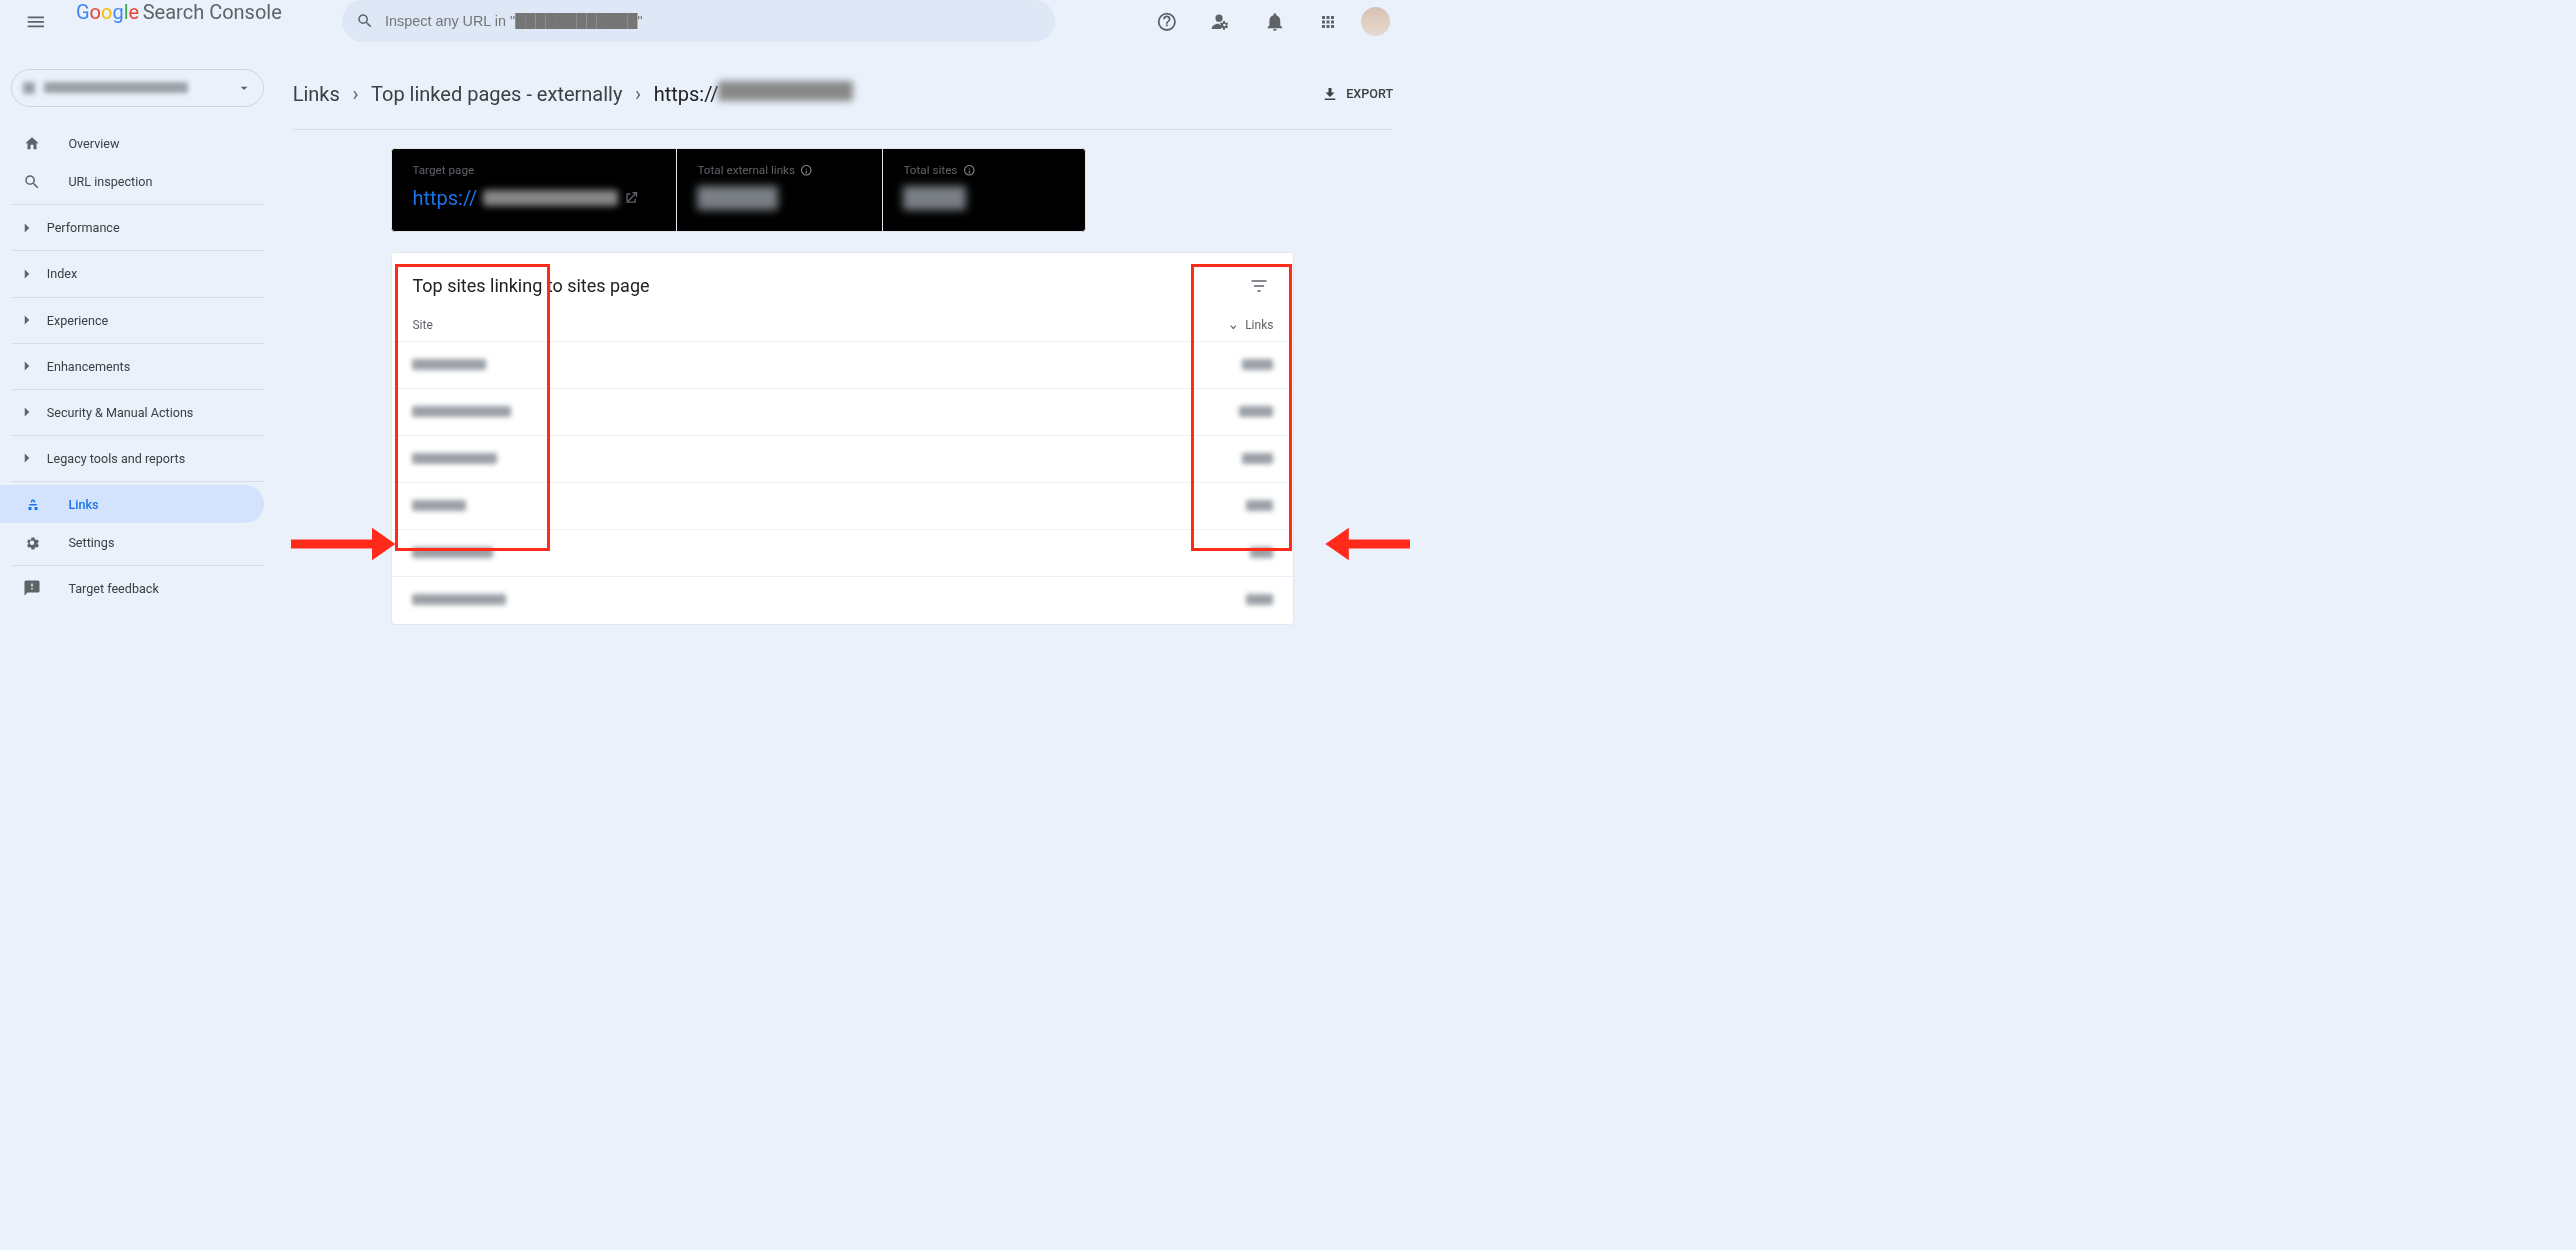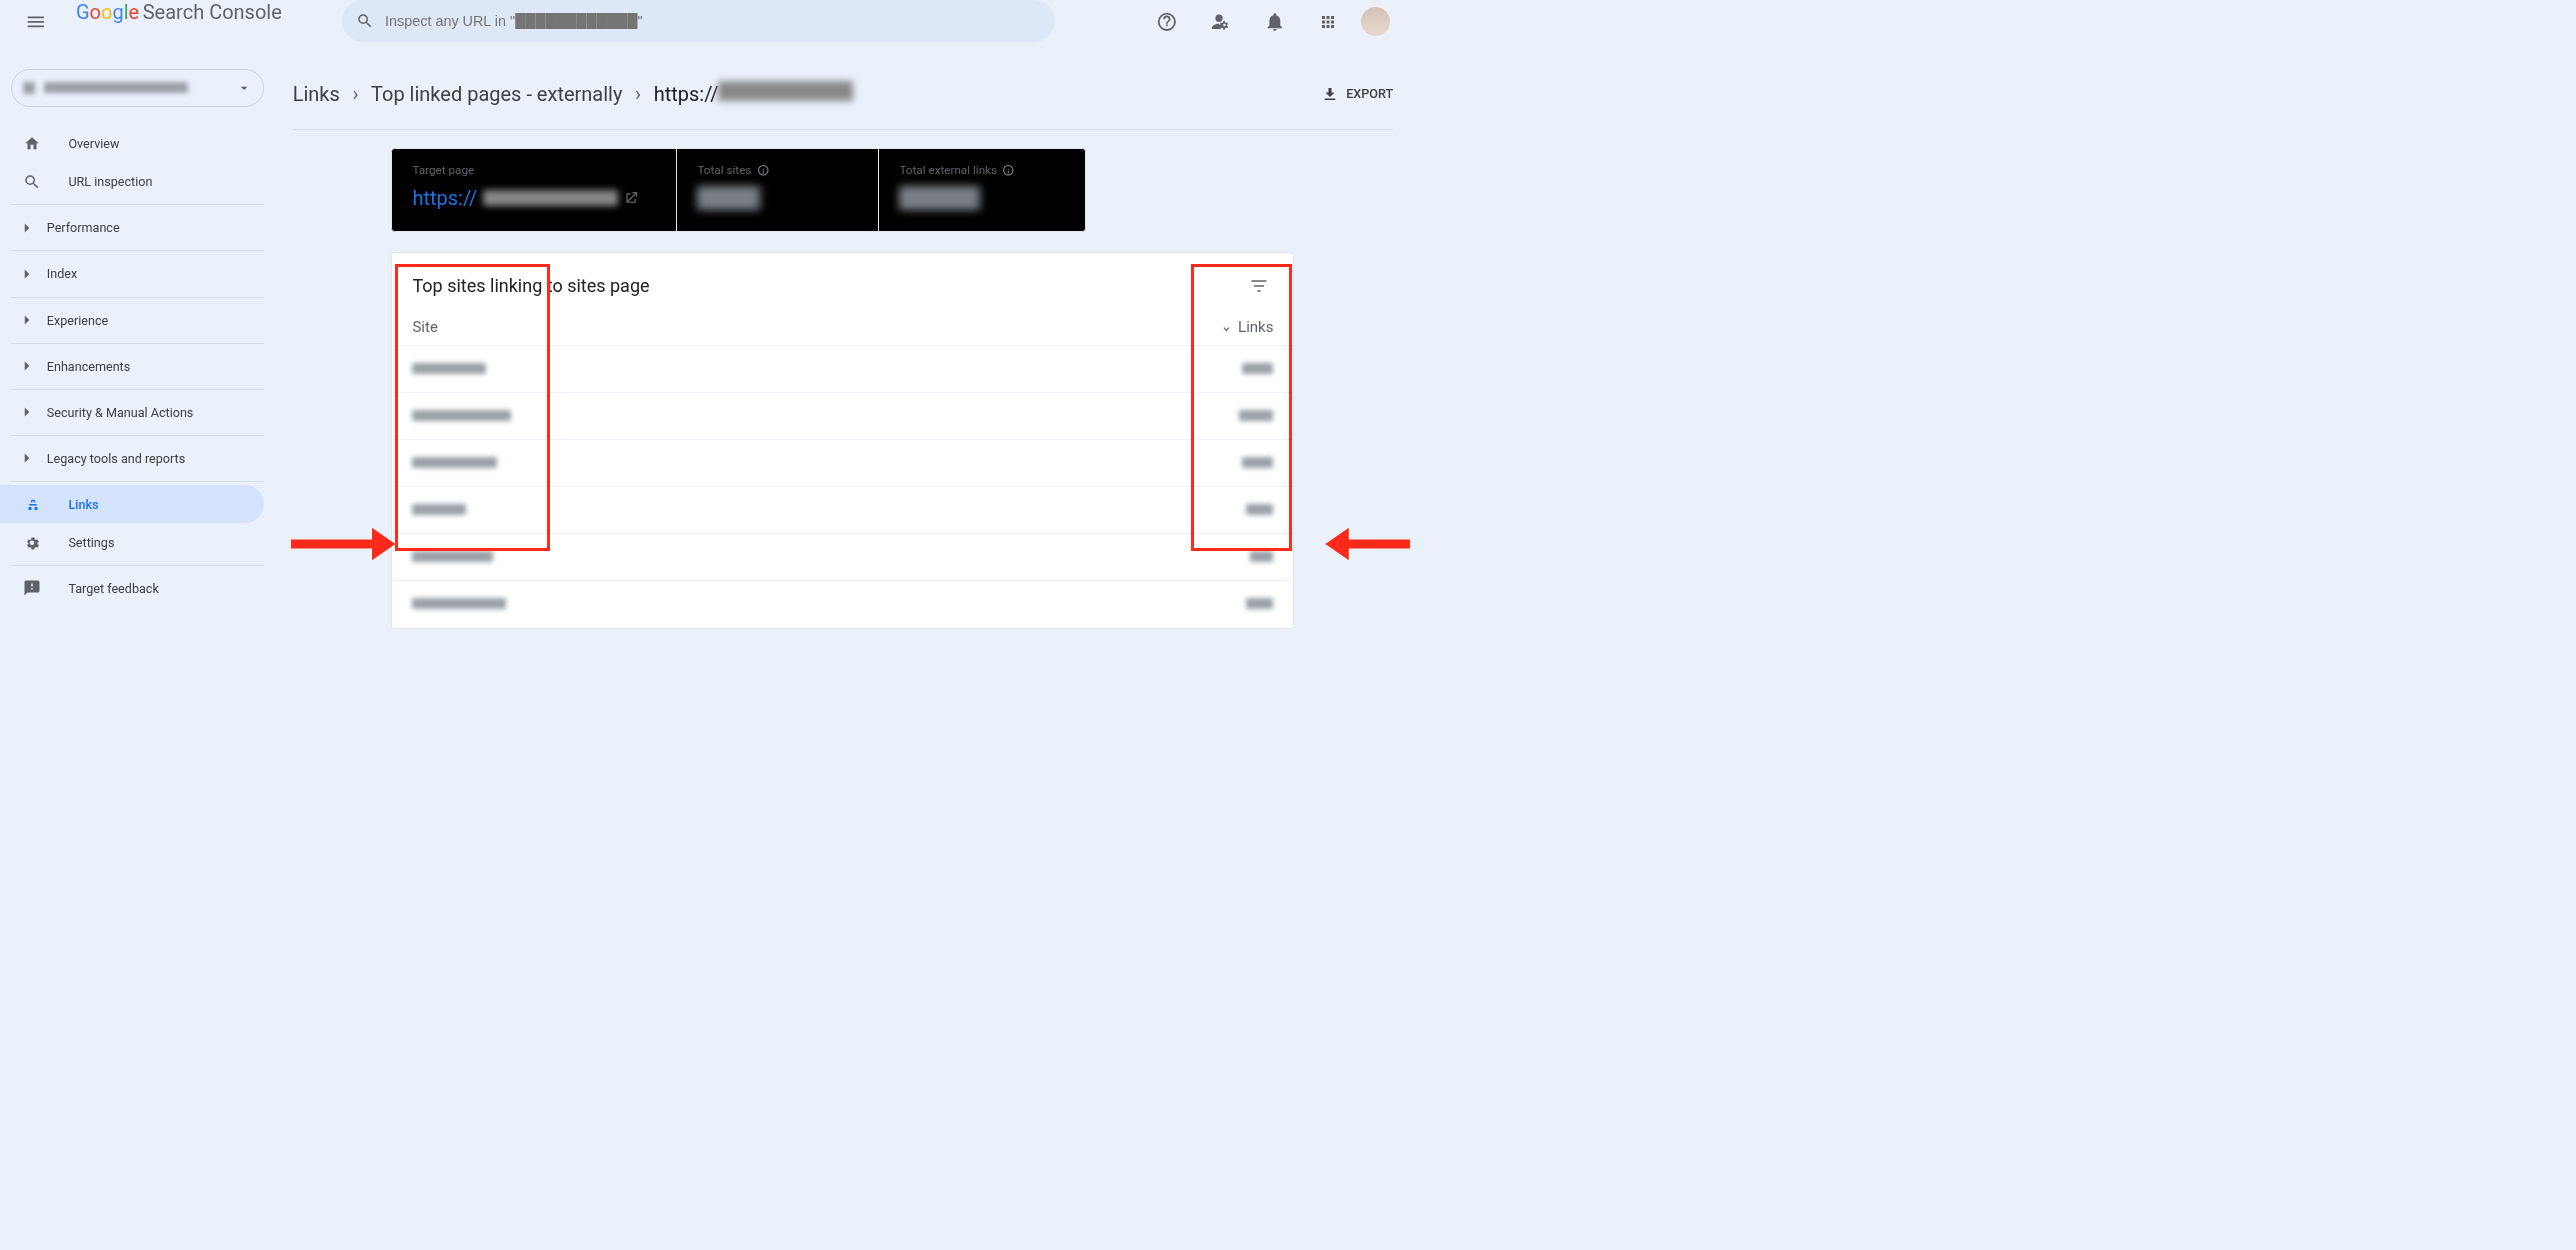--- a/index.html
+++ b/index.html
@@ -69,21 +69,21 @@
   .card { padding:14.4px 20px 16.2px; border-right:0.9px solid #e1e6ee; flex:0 0 auto; }
   .card:last-child { border-right:none; }
   .card-label { font-size:11.7px; color:#5f6368; display:flex; align-items:center; gap:5.4px; }
   .card-value { font-size:20px; margin-top:9px; }
   .card-link { color:#1a73e8; display:flex; align-items:center; gap:5.4px; }
   .blurval { display:inline-block; width:81px; height:23.5px; background:#7a7f86; filter:blur(4.5px); border-radius:1.8px; }
   
   .panel { background:#fff; border:0.9px solid #e1e6ee; border-radius:3.6px; margin-top:20px; }
   .panel-head { display:flex; align-items:center; justify-content:space-between; padding:18px 20px 9px; }
   .panel-head h2 { font-size:18px; font-weight:400; }
-  .thead { display:flex; align-items:center; padding:9px 20px; font-size:15px; color:#5f6368; border-bottom:0.9px solid #edf1f7; }
+  .thead { display:flex; align-items:center; padding:9px 20px; font-size:12px; color:#5f6368; border-bottom:0.9px solid #edf1f7; }
   .th-right { margin-left:auto; display:flex; align-items:center; gap:5.4px; }
   .row { display:flex; align-items:center; height:47px; padding:0 20px; border-bottom:0.9px solid #edf1f7; cursor:pointer; }
   .row:last-child { border-bottom:none; }
   .cell-site .blur-strip { height:10.8px; }
   .cell-links { margin-left:auto; }
   
   .arrow { position:fixed; }
   .arrow-left { left:291px; top:524px; }
   .arrow-right { left:1320px; top:524px; }
   .highlight-box { position:absolute; border:3.6px solid #ff2a1a; pointer-events:none; }
@@ -246,37 +246,37 @@
         <div class="card" style="width:285px">
           <div class="card-label">Target page</div>
           <div class="card-value card-link">
             <span>https://</span>
               <span class="blur24" style="width:135px;height:16.2px;"></span>
             <svg width="16.2" height="16.2" viewBox="0 0 24 24">
                 <path fill="#5f6368" d="M14 3v2h3.59L7 15.59 8.41 17 19 6.41V10h2V3zM5 5h6v2H7v10h10v-4h2v6H5z"></path>
               </svg>
           </div>
         </div>
+        <div class="card" style="width:206px">
+          <div class="card-label">
+            <span>Total external links</span>
+            <svg width="12.6" height="12.6" viewBox="0 0 24 24">
+                <path fill="#8b9096" d="M12 2a10 10 0 100 20 10 10 0 000-20zm0 18a8 8 0 110-16 8 8 0 010 16zm-1-7h2v5h-2zm0-4h2v2h-2z"></path>
+              </svg>
+          </div>
+          <div class="card-value"><span class="blurval"></span></div>
+        </div>
         <div class="card" style="width:202px">
           <div class="card-label">
             <span>Total sites</span>
             <svg width="12.6" height="12.6" viewBox="0 0 24 24">
                 <path fill="#8b9096" d="M12 2a10 10 0 100 20 10 10 0 000-20zm0 18a8 8 0 110-16 8 8 0 010 16zm-1-7h2v5h-2zm0-4h2v2h-2z"></path>
               </svg>
           </div>
           <div class="card-value"><span class="blurval" style="width:63px"></span></div>
-        </div>
-        <div class="card" style="width:206px">
-          <div class="card-label">
-            <span>Total external links</span>
-            <svg width="12.6" height="12.6" viewBox="0 0 24 24">
-                <path fill="#8b9096" d="M12 2a10 10 0 100 20 10 10 0 000-20zm0 18a8 8 0 110-16 8 8 0 010 16zm-1-7h2v5h-2zm0-4h2v2h-2z"></path>
-              </svg>
-          </div>
-          <div class="card-value"><span class="blurval"></span></div>
         </div>
       </div>
 
       <div class="panel">
         <div class="panel-head">
           <h2>Top sites linking to sites page</h2>
           <div class="icon-btn" style="width:29px;height:29px">
             <svg width="20" height="20" viewBox="0 0 24 24">
                 <path fill="#5f6368" d="M3 5h18v2H3zm3 6h12v2H6zm4 6h4v2h-4z"></path>
               </svg>

